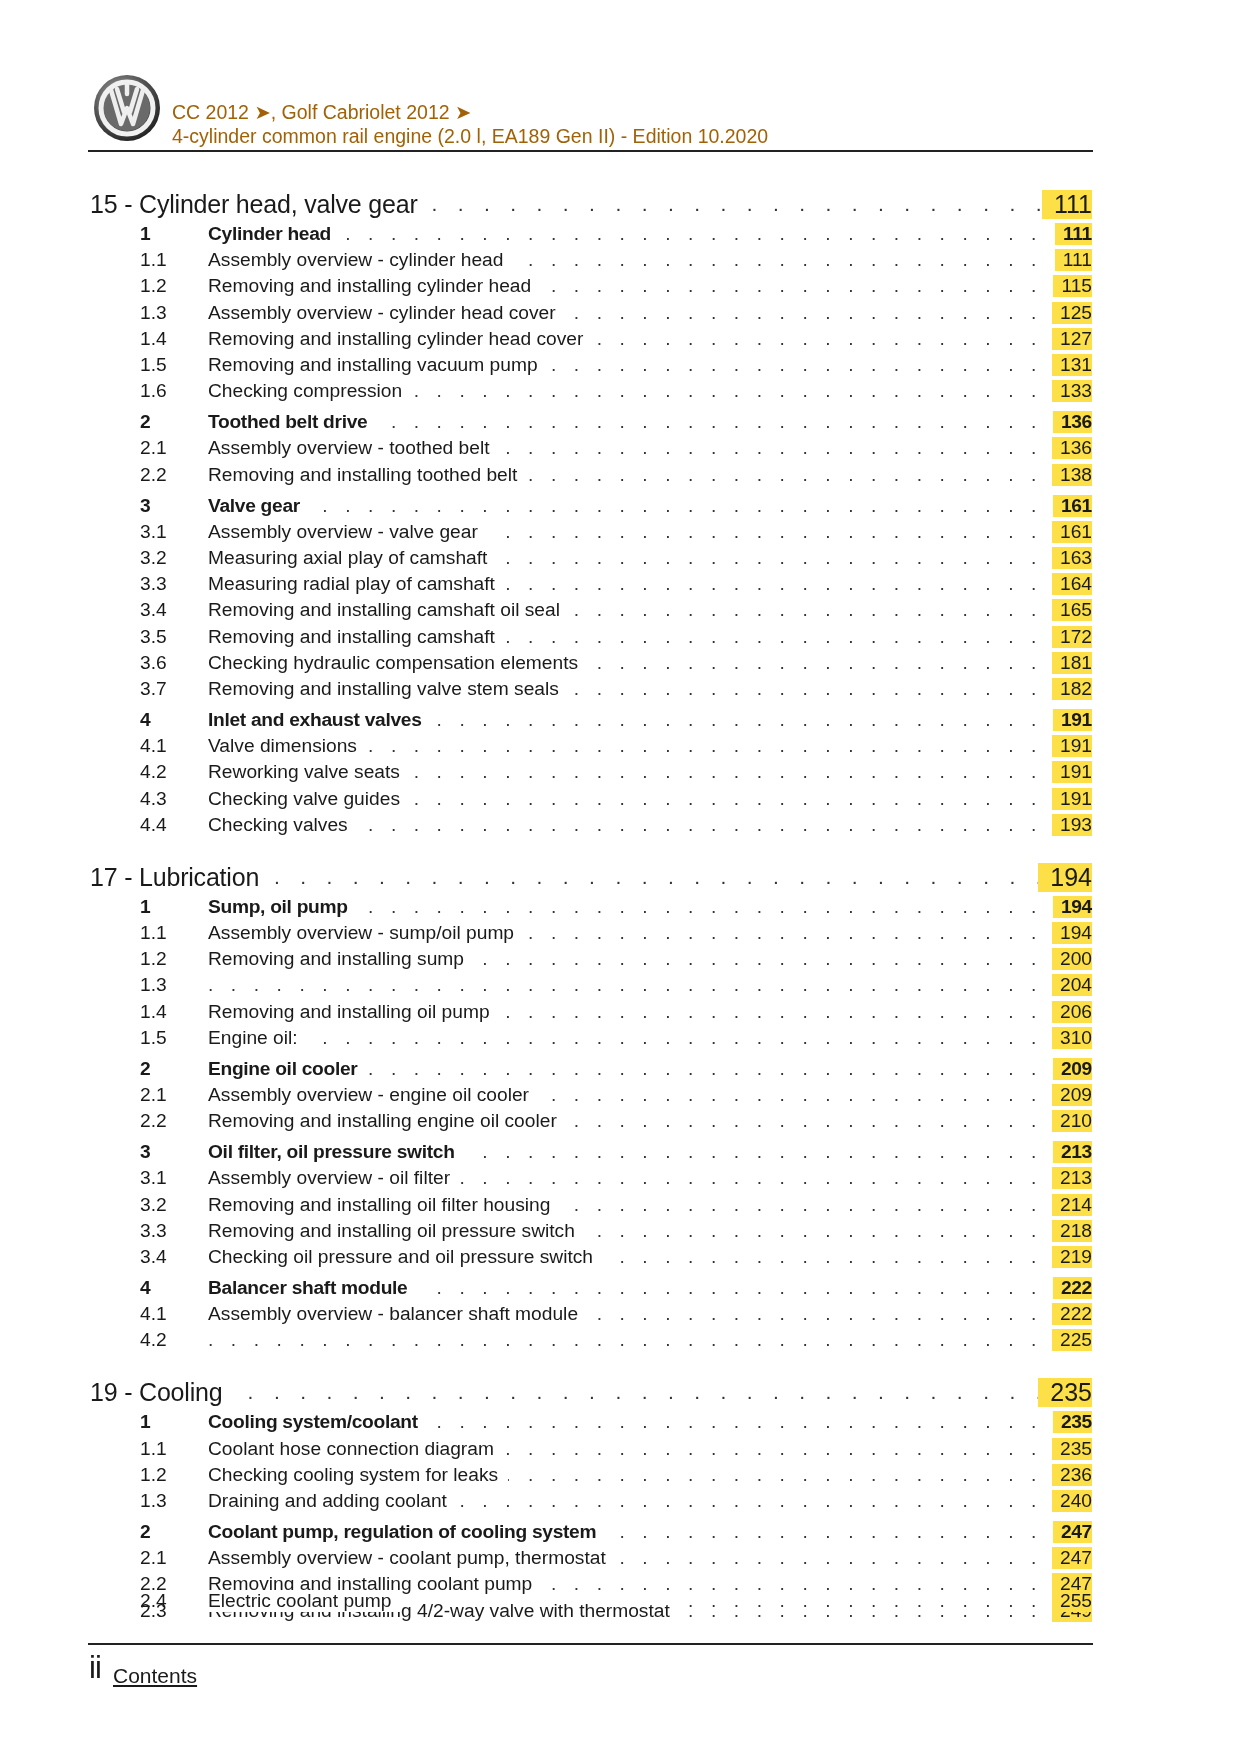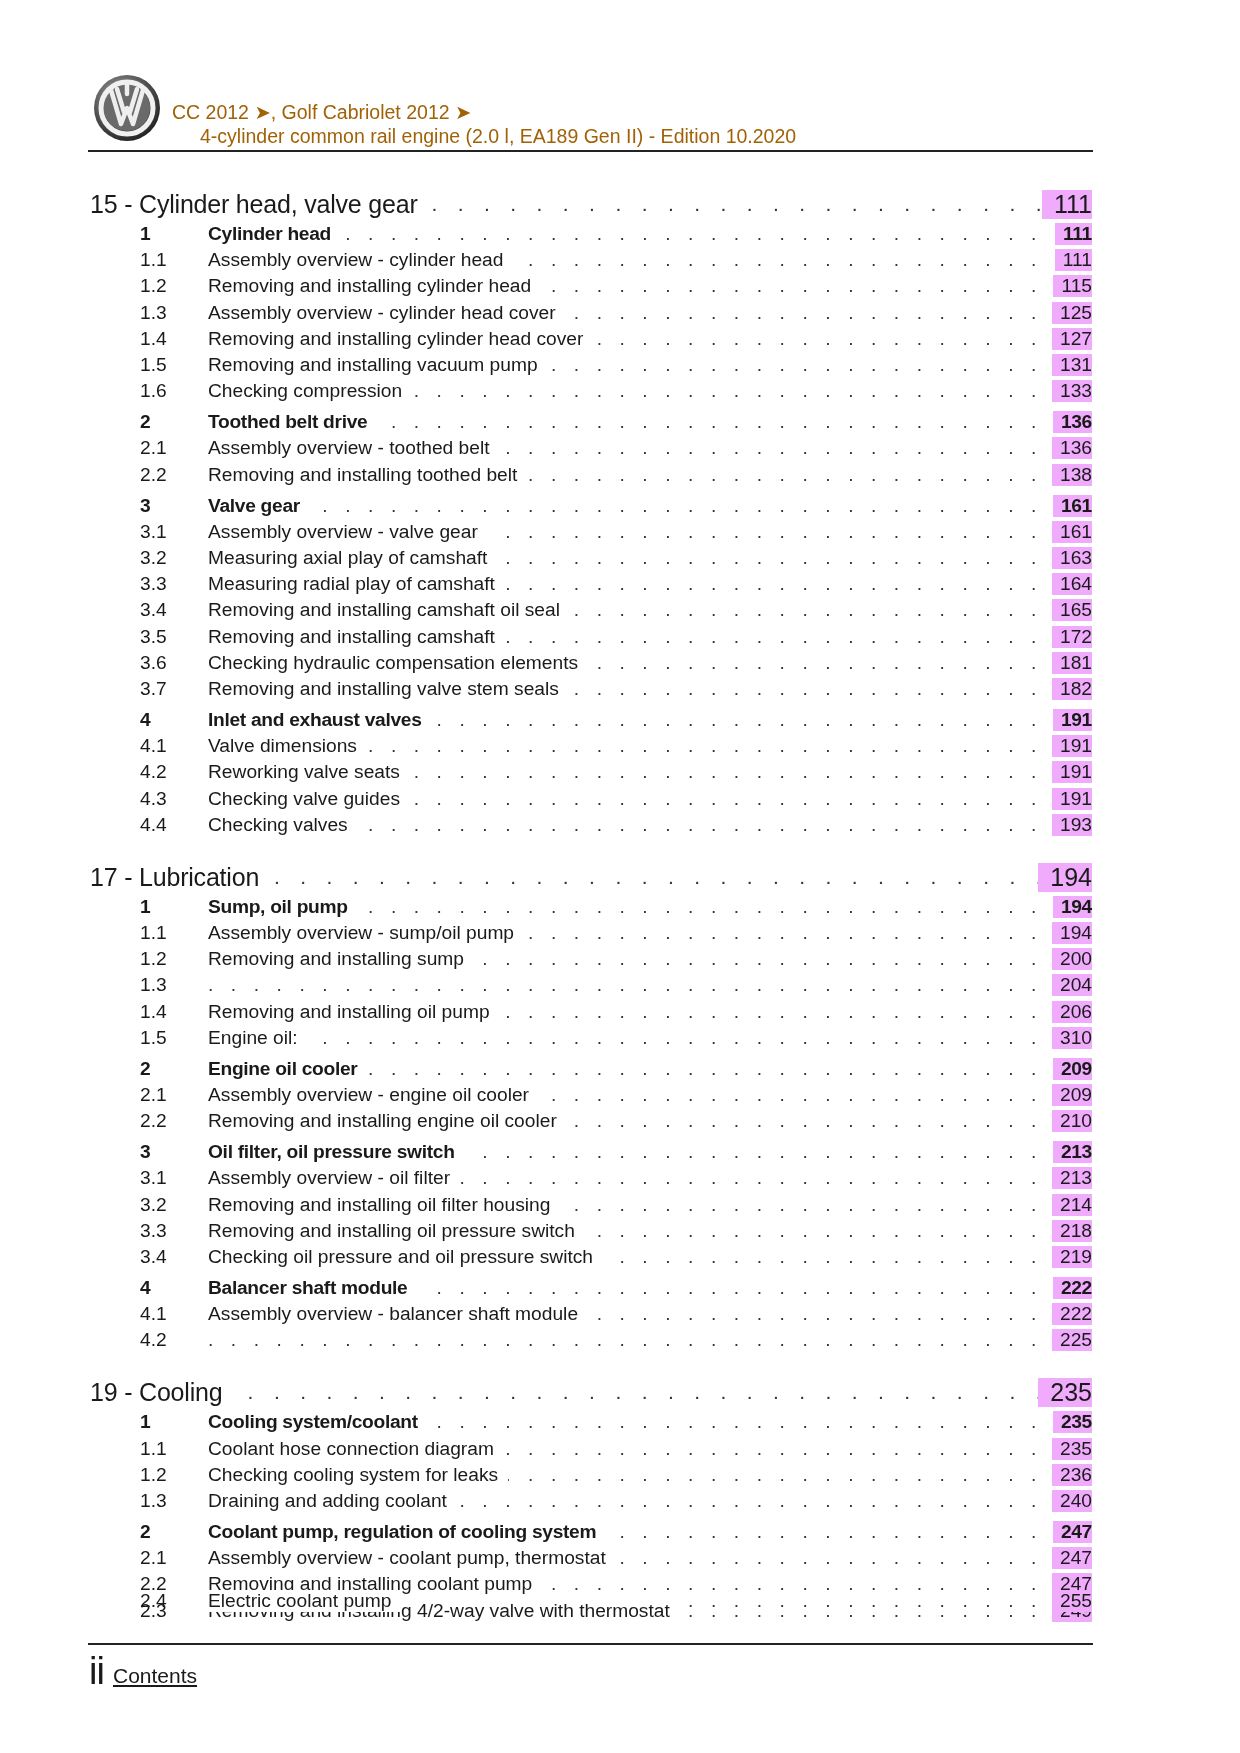--- a/index.html
+++ b/index.html
@@ -1,35 +1,35 @@
 <!DOCTYPE html>
 <html><head>
 <meta charset="utf-8">
 <style>
   html, body { margin:0; padding:0; background:#ffffff; }
   body { width:1240px; height:1753px; position:relative; overflow:hidden;
          font-family:"Liberation Sans", sans-serif; color:#1a1a1a; }
   .logo { position:absolute; left:92px; top:72px; width:70px; height:72px; }
   .hdr-line1, .hdr-line2 { position:absolute; left:172px; font-size:19.5px; color:#a16207; white-space:nowrap; }
   .hdr-line1 { top:101px; }
-  .hdr-line2 { top:125px;margin-left:28px; }
+  .hdr-line2 { top:125px; }
   .hdr-rule { position:absolute; left:88px; top:150px; width:1005px; height:2px; background:#222; }
   .toc { position:absolute; left:0; top:0; width:1240px; height:1753px; }
   .row { position:absolute; left:0; width:1240px; height:28px; }
   .row .num { position:absolute; left:140px; font-size:19.2px; white-space:nowrap; }
   .row .title { position:absolute; left:208px; font-size:19.2px; white-space:nowrap; background:#fff; padding-right:10px; z-index:2; }
   .row .dots { position:absolute; left:208px; right:148px; overflow:hidden; white-space:nowrap; font-size:19.2px; letter-spacing:6.1px; color:#333; z-index:1; }
-  .row .page { position:absolute; right:148px; font-size:19.2px; white-space:nowrap; background:#f0abfc; padding-left:8px; z-index:2; }
+  .row .page { position:absolute; right:148px; font-size:19.2px; white-space:nowrap; background:#fde047; padding-left:8px; z-index:2; }
   .row.section .title, .row.section .num, .row.section .page { font-weight:bold; letter-spacing:-0.3px; }
   .row.chapter { height:34px; }
   .row.chapter .title { left:90px; font-size:25px; padding-right:14px; letter-spacing:-0.2px; }
   .row.chapter .dots { left:90px; font-size:21px; letter-spacing:7.3px; top:2px; }
   .row.chapter .page { font-size:25px; padding-left:12px; }
   .ftr-rule { position:absolute; left:88px; top:1643px; width:1005px; height:2px; background:#222; }
-  .ftr-page { position:absolute; left:89px; top:1650px; font-size:38px; letter-spacing:-1px; }
+  .ftr-page { position:absolute; left:89px; top:1650px; font-size:31px; letter-spacing:-1px; }
   .ftr-label { position:absolute; left:113px; top:1664px; font-size:21px;text-decoration:underline; }
 </style>
 </head>
 <body>
 
 <div>
   <svg class="logo" viewBox="0 0 70 72">
     <defs>
       <radialGradient id="rg" cx="40%" cy="35%" r="70%">
         <stop offset="0" stop-color="#b0b0b0"></stop>

